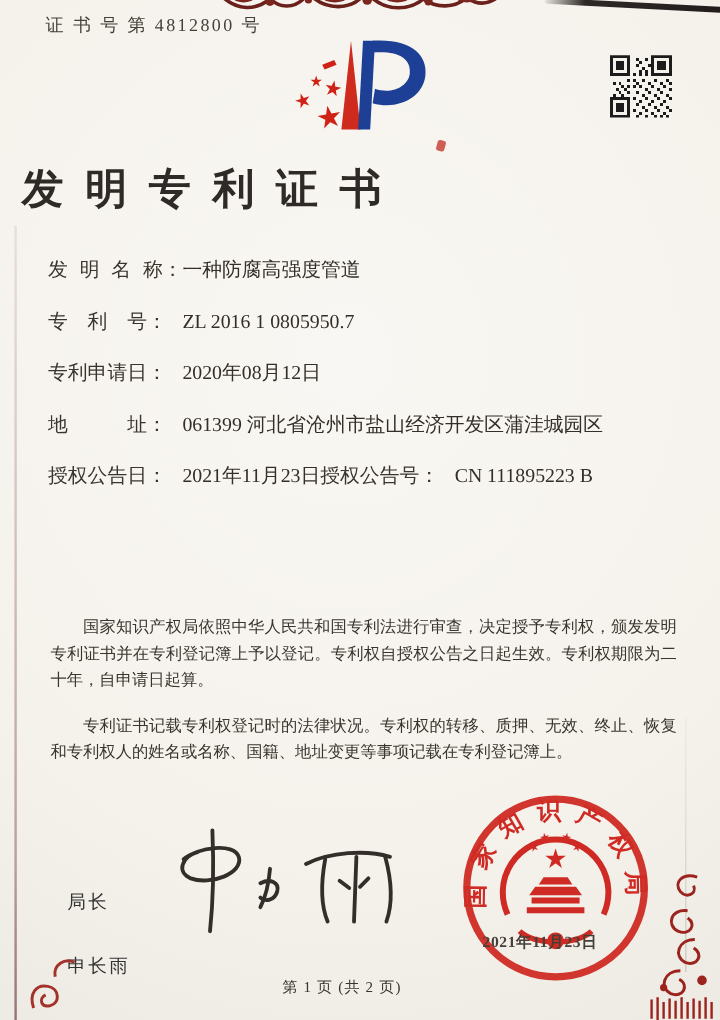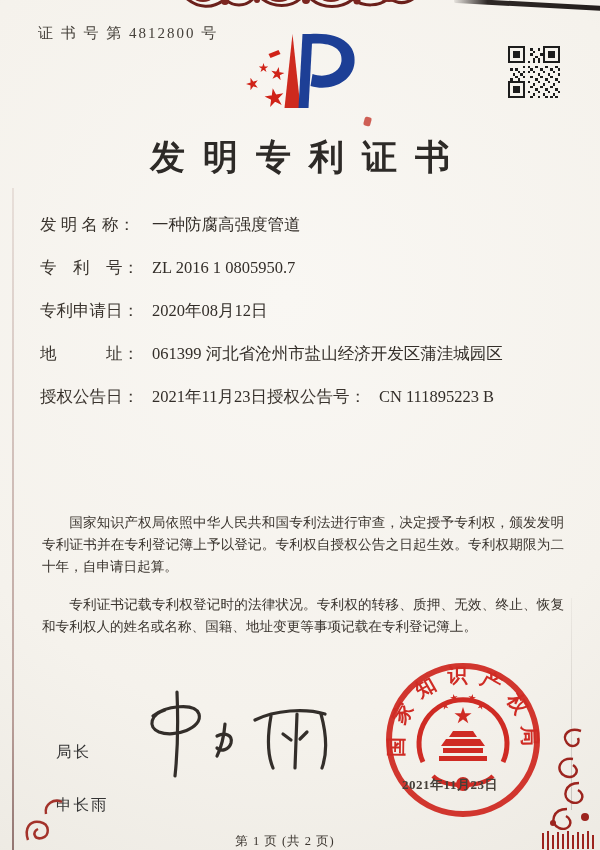--- a/index.html
+++ b/index.html
@@ -2,42 +2,42 @@
 <html><head>
 <meta charset="utf-8">
 <style>
   html,body{margin:0;padding:0;}
   .page{
     position:relative; width:600px; height:850px; overflow:hidden;
     background: radial-gradient(120% 90% at 48% 35%, #f9f7f3 0%, #f5f2ec 55%, #edeae3 85%, #e6e2da 100%);
     font-family:"Liberation Serif","DejaVu Serif",serif;
     color:#37322d;
   }
-  .cert-no{position:absolute;left:38px;top:24px;font-size:15px;letter-spacing:2px;color:#45403a;}
+  .cert-no{position:absolute;left:38px;top:12px;font-size:15px;letter-spacing:2px;color:#45403a;}
   .logo{position:absolute;left:50%;top:28px;transform:translateX(-53%);width:150px;height:95px;}
   .qr{position:absolute;right:40px;top:46px;width:52px;height:52px;}
-  .title{position:absolute;left:0;right:0;top:134px;text-align:center;
+  .title{position:absolute;left:0;right:0;top:134px;
     font-size:35px;font-weight:700;letter-spacing:18px;text-indent:18px;color:#2d2a27;}
   .red-speck{position:absolute;left:364px;top:117px;width:7px;height:9px;background:#c43a2e;border-radius:2px;transform:rotate(15deg);opacity:.8;}
   .fields{position:absolute;left:40px;right:34px;top:214px;font-size:16.5px;}
   .frow{height:20px;margin-bottom:23px;white-space:nowrap;}
-  .flab{display:inline-block;width:102px;font-weight:500;color:#3a342e;}
+  .flab{display:inline-block;width:102px;font-weight:500;color:#3a342e;font-family:Liberation Mono, monospace;}
   .fval{margin-left:10px;font-weight:400;color:#332e29;}
   .pair2{}
   .body-text{position:absolute;left:42px;right:36px;top:496px;font-size:13.6px;line-height:1.62;
     text-align:justify;color:#3a342e;font-weight:500;}
   .body-text p{margin:16px 0 3px 0;text-indent:2em;}
   .director-block{position:absolute;left:56px;top:710px;font-size:15.5px;letter-spacing:2px;color:#333333;}
   .director-block div{margin-bottom:13px;margin-top:32px;}
   .signature{position:absolute;left:125px;top:686px;width:235px;height:95px;}
   .seal{position:absolute;left:383px;top:660px;width:160px;height:160px;}
   .seal-date{position:absolute;top:116px;left:0;right:26px;text-align:center;
     font-size:13px;font-weight:600;color:#453f38;letter-spacing:.5px;
     font-family:"Liberation Serif","DejaVu Serif",serif;}
-  .footer-page{position:absolute;left:0;right:30px;bottom:0;text-align:center;font-size:12.5px;color:#3a342e;letter-spacing:1px;}
+  .footer-page{position:absolute;left:0;right:30px;bottom:18px;text-align:center;font-size:12.5px;color:#3a342e;letter-spacing:1px;}
   .ornament-top{position:absolute;left:183px;top:-5px;width:232px;height:20px;}
   .dark-edge{position:absolute;top:2px;right:-6px;width:152px;height:5px;border-radius:2px;
     background:linear-gradient(90deg, rgba(40,32,30,.08), #2e2826 22%, #221d1b);transform:rotate(3deg);}
   .ornament-br{position:absolute;right:2px;bottom:0;width:75px;height:125px;}
   .ornament-bl{position:absolute;left:20px;bottom:6px;width:45px;height:50px;}
   .edge-left{position:absolute;left:12px;top:188px;bottom:-2px;width:2px;
     background:linear-gradient(to bottom, rgba(130,80,70,.12), rgba(100,40,35,.4) 80%, rgba(70,20,18,.55));}
   .edge-right{position:absolute;right:28px;top:598px;height:212px;width:1.5px;
     background:linear-gradient(to bottom, rgba(60,50,45,.05), rgba(60,50,45,.22));}
 </style>

